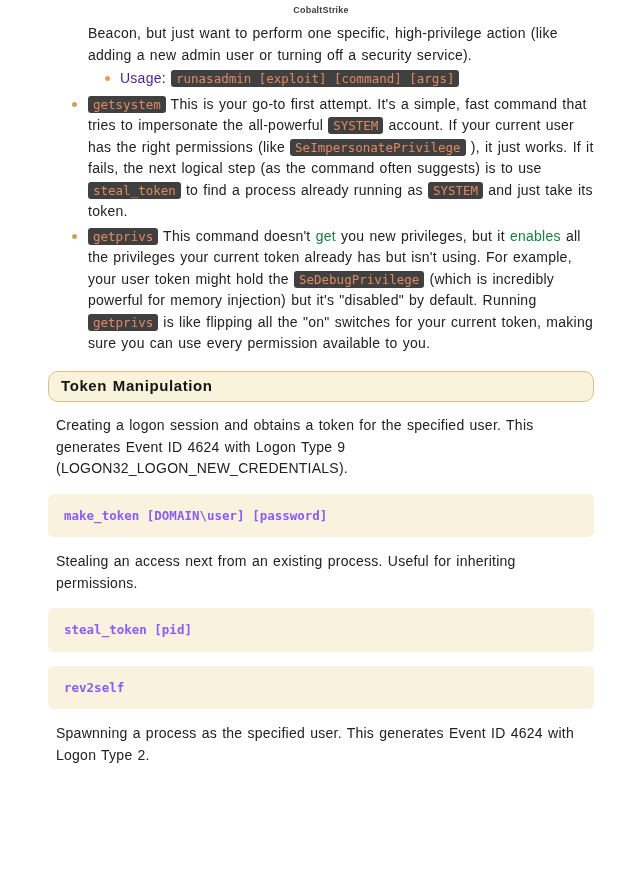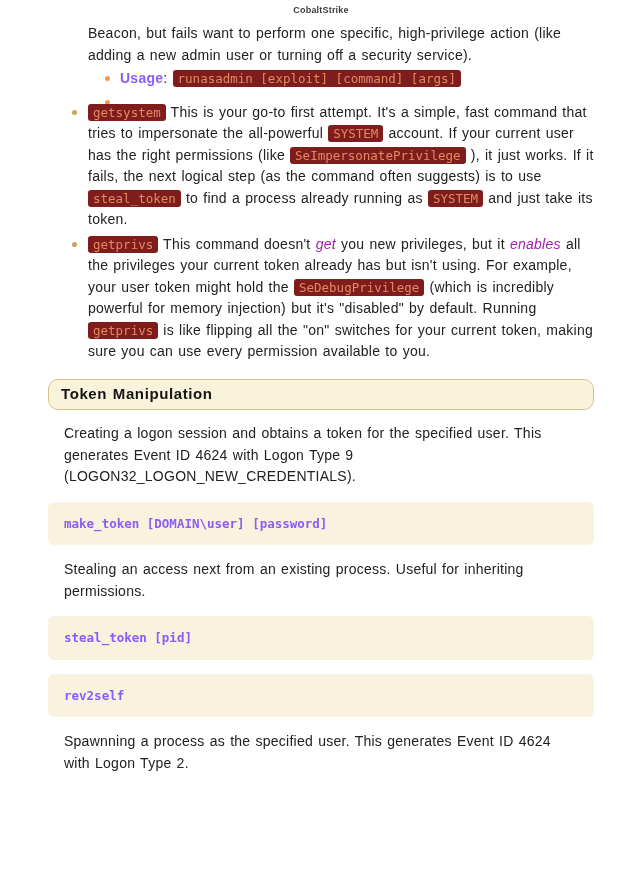--- a/index.html
+++ b/index.html
@@ -16,55 +16,55 @@
     margin:8px 48px 0 48px;width:546px;
     font-size:14px;line-height:21.5px;letter-spacing:0.25px;word-spacing:1px;
   }
   .intro{margin:0 0 2px 40px;}
   .sublist{margin:2px 0 4px 0;}
   .sublist .li{position:relative;padding-left:72px;margin:2px 0;}
   .sublist .bullet{
     position:absolute;left:57px;top:8px;width:5px;height:5px;border-radius:50%;
     background:#f09a50;
   }
-  .mainlist{margin:12px 0 0 0;}
+  .mainlist{margin:4px 0 0 0;}
   .mainlist .li{position:relative;padding-left:40px;margin:3px 0;}
   .mainlist .bullet{
     position:absolute;left:24px;top:8px;width:5px;height:5px;border-radius:50%;
     background:#c9a456;
   }
   .ic{
     font-family:"DejaVu Sans Mono","Liberation Mono",monospace;
-    font-size:12.5px;color:#e18a62;background:#7f1d1d;
+    font-size:12.5px;color:#e18a62;background:#404040;
     padding:1px 5px;border-radius:3px;letter-spacing:0;word-spacing:0;
     -webkit-box-decoration-break:clone;box-decoration-break:clone;
   }
-  .lbl{color:#8b5cf6;font-weight:bold;}
-  .em{color:#a21caf;font-style:italic;}
+  .lbl{color:#4c1d95;font-weight:normal;}
+  .em{color:#15803d;}
   .section-heading{
     margin:16px 0 13px 0;background:#faf3dc;border:1px solid #d8c188;
     border-radius:10px;padding:3px 12px 5px 12px;font-weight:bold;font-size:15px;
     color:#141414;letter-spacing:0.6px;box-sizing:border-box;
   }
-  .para{margin:13px 16px;}
+  .para{margin:13px 8px;}
   .codeblock{
     margin:14px 0;background:#f8f2df;border-radius:6px;padding:11px 16px;
     font-family:"DejaVu Sans Mono","Liberation Mono",monospace;
     font-size:12.5px;font-weight:bold;color:#8b5cf6;
     letter-spacing:0;word-spacing:0;
   }
 </style>
 </head>
 <body>
 
 <div class="print-header">CobaltStrike</div>
 
 <div class="content">
 
-  <div class="intro"><span class="tx">Beacon, but fails want to perform one specific, high-privilege action (like adding a new admin user or turning off a security service).</span></div>
+  <div class="intro"><span class="tx">Beacon, but just want to perform one specific, high-privilege action (like adding a new admin user or turning off a security service).</span></div>
 
   <div class="sublist">
     <div class="li">
       <span class="bullet"></span>
       <span><span class="lbl">Usage</span><span class="tx">: </span><span class="ic">runasadmin [exploit] [command] [args]</span></span>
     </div>
     <div class="li">
       <span class="bullet"></span>
     </div>
   </div>

